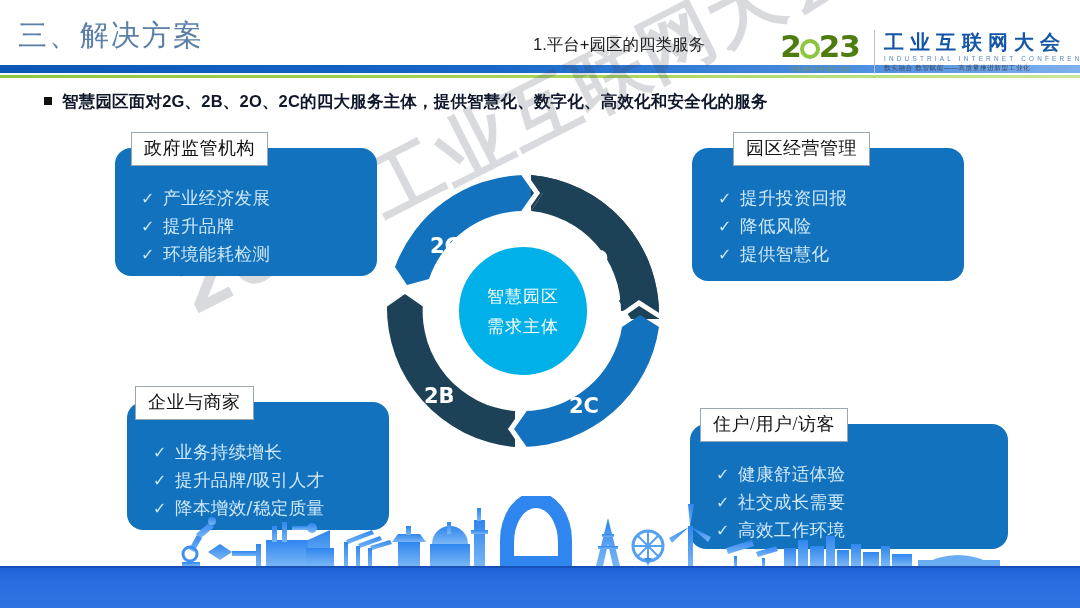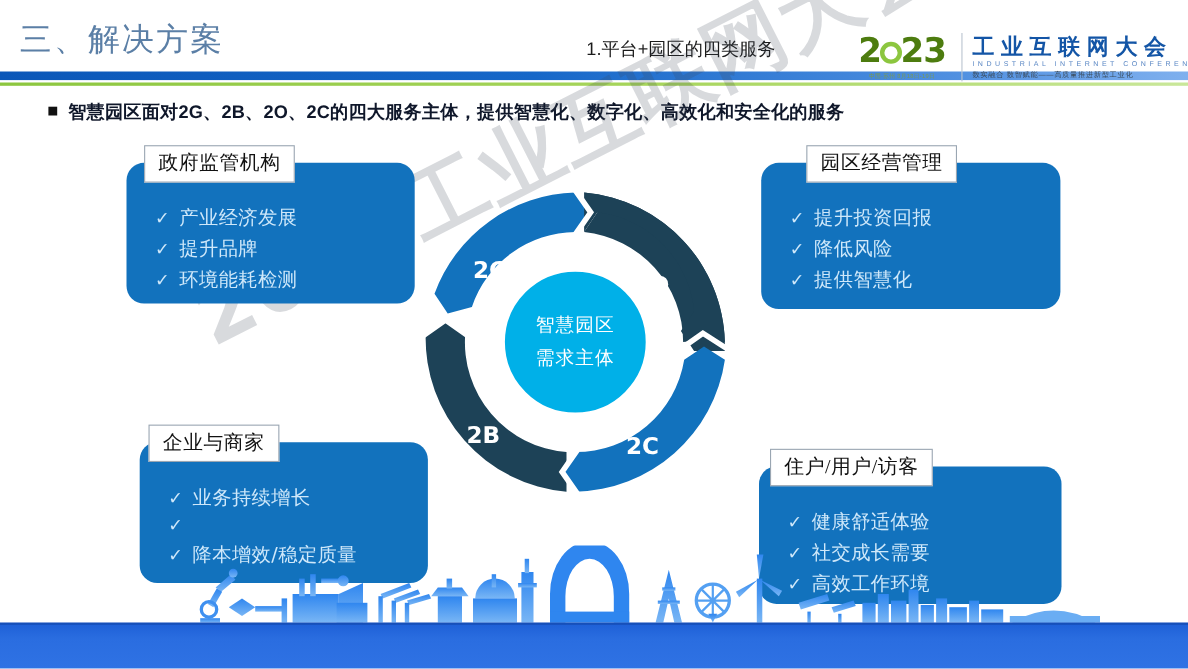--- a/index.html
+++ b/index.html
@@ -260,21 +260,21 @@
     white-space: nowrap;
     font-family: "DejaVu Sans", sans-serif;
   }
 
   #card-gov  { left: 115px; top: 148px; width: 262px; height: 128px; }
   #card-gov  .card-title { left: 16px; }
   #card-ops  { left: 692px; top: 148px; width: 272px; height: 133px; }
   #card-ops  .card-title { left: 11px; margin-left: 30px; }
   #card-biz  { left: 127px; top: 402px; width: 262px; height: 128px; }
   #card-biz  .card-title { left: 8px; }
-  #card-user { left: 690px; top: 424px; width: 275px; height: 125px; }
+  #card-user { left: 690px; top: 424px; width: 275px; height: 125px; padding-left: 43px; }
   #card-user .card-title { left: 10px; }
 
   
   .footer-band {
     position: absolute;
     left: 0;
     bottom: 0;
     width: 1080px;
     height: 42px;
     background: linear-gradient(to bottom, #1d5fd6 0%, #2a6de0 35%, #2f72e4 100%);
@@ -395,20 +395,21 @@
 
   <div class="card" id="card-biz">
     <div class="card-title">企业与商家</div>
     <div class="card-list">
       <div class="row">
         <span class="tick">✓</span>
         <span class="txt">业务持续增长</span>
       </div>
       <div class="row">
         <span class="tick">✓</span>
+        <span class="txt">提升品牌/吸引人才</span>
       </div>
       <div class="row">
         <span class="tick">✓</span>
         <span class="txt">降本增效/稳定质量</span>
       </div>
     </div>
   </div>
 
   <div class="card" id="card-user">
     <div class="card-title">住户/用户/访客</div>

